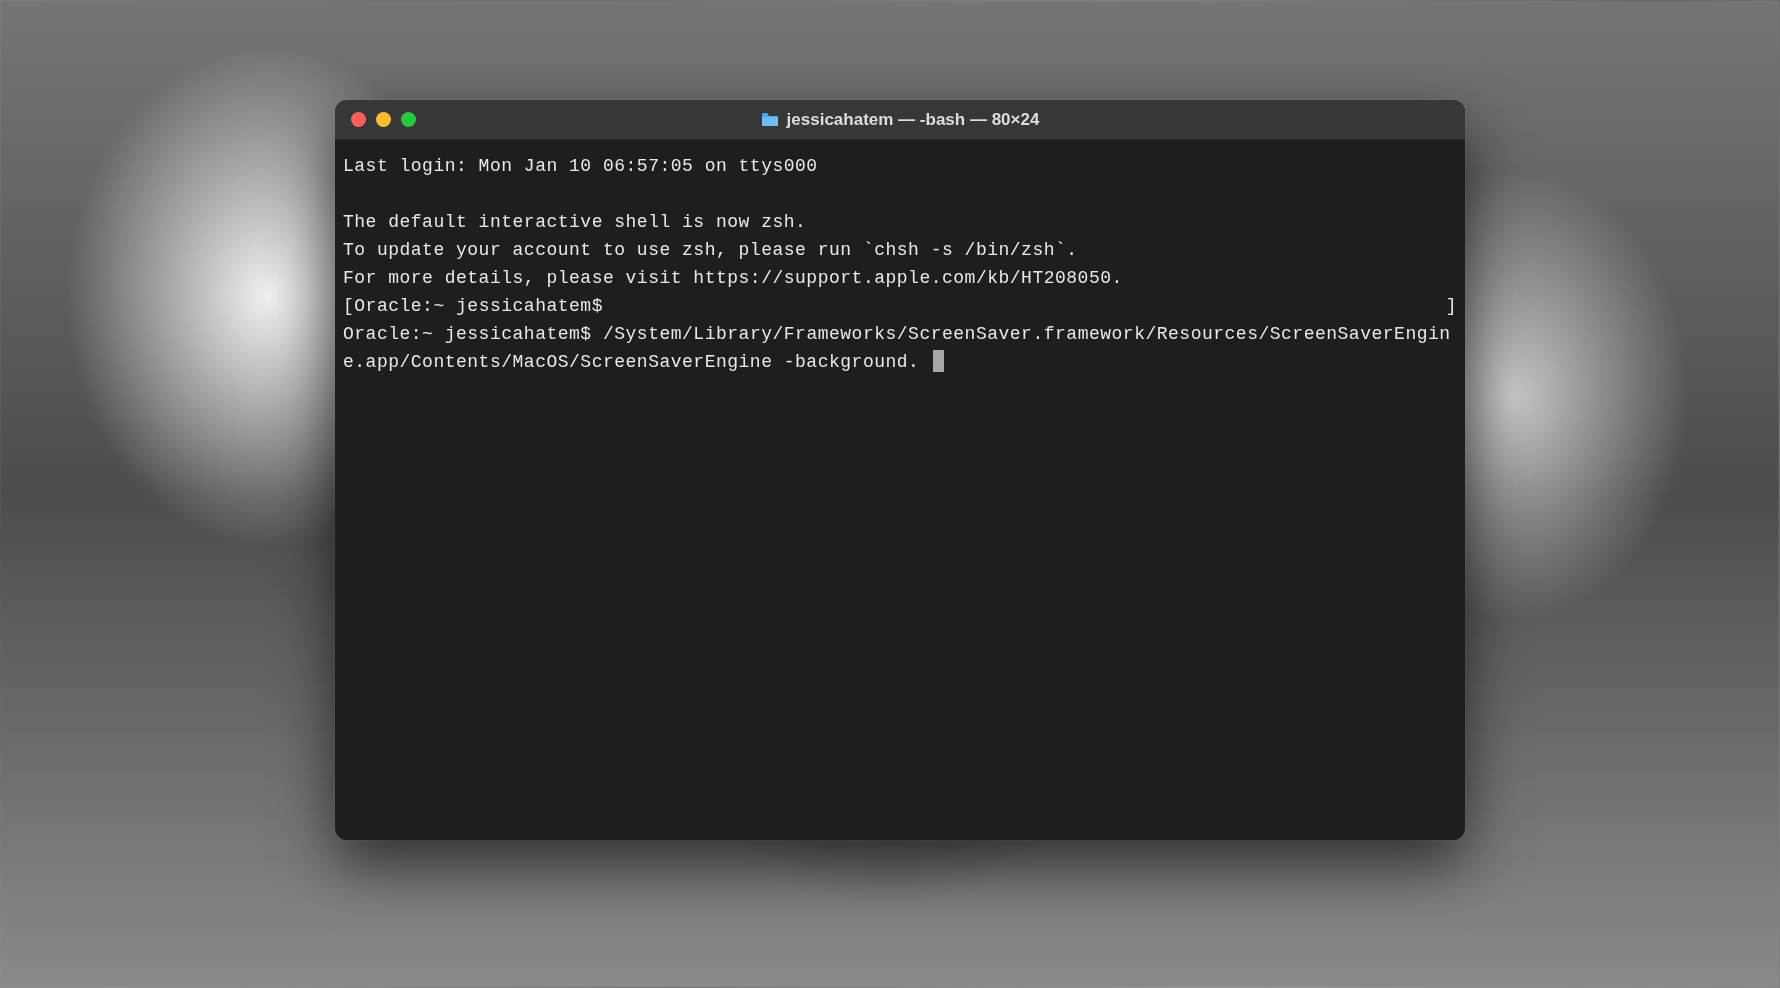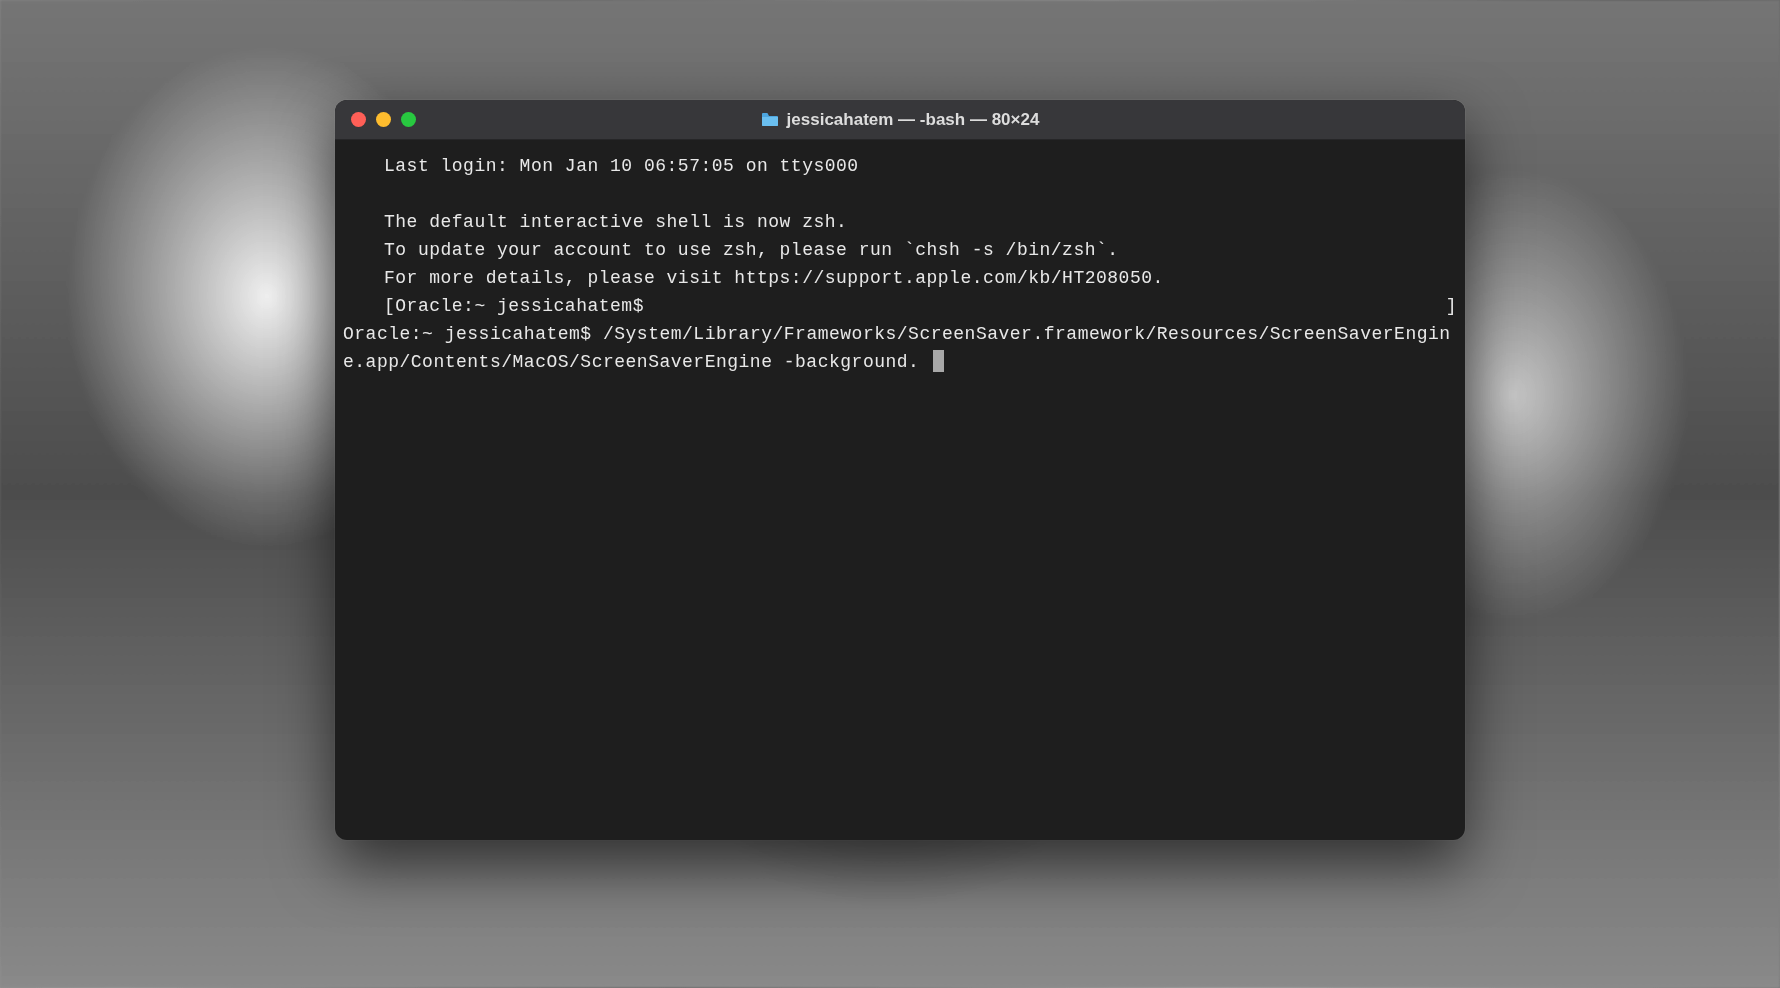--- a/index.html
+++ b/index.html
@@ -114,21 +114,20 @@
       font-size: 18px;
       line-height: 28px;
       color: #e8e8e8;
       white-space: pre-wrap;
       word-break: break-all;
       letter-spacing: 0.5px;
     }
     
     .terminal-line {
       display: block;
-      margin-left: 41px;
     }
     
     .empty-line {
       display: block;
       height: 28px;
     }
     
     .bracketed {
       position: relative;
     }

